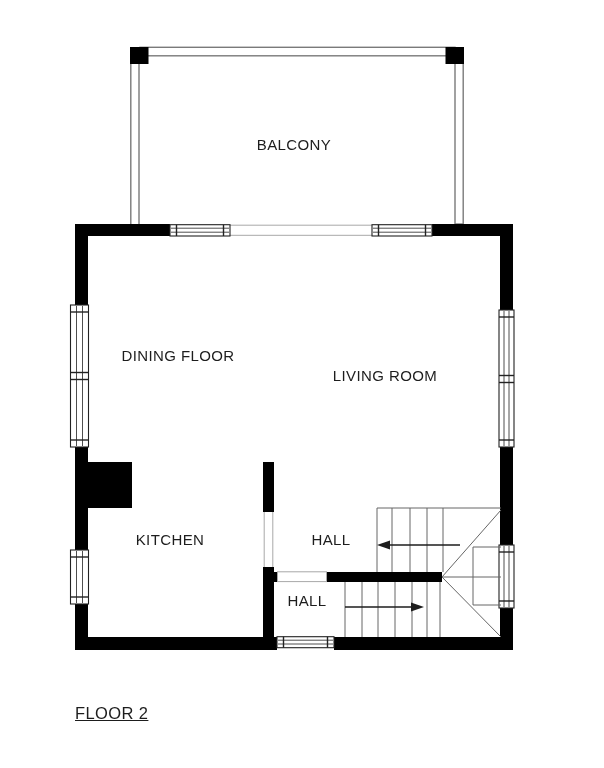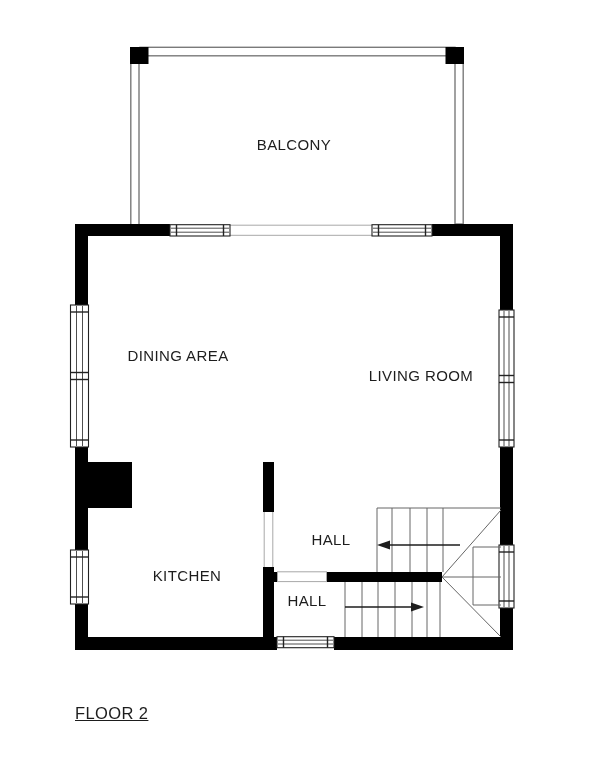--- a/index.html
+++ b/index.html
@@ -170,20 +170,20 @@
         <polygon class="arrowhead" points="377,545 390,540.5 390,549.5"></polygon>
       </g>
       <g>
         <line class="arrowline" x1="345" y1="607" x2="413" y2="607"></line>
         <polygon class="arrowhead" points="424,607 411,602.5 411,611.5"></polygon>
       </g>
     </g>
   </svg>
 
   <div class="room-label" style="left:294px;top:136px;">BALCONY</div>
-  <div class="room-label" style="left:178px;top:347px;">DINING AREA</div>
-  <div class="room-label" style="left:385px;top:367px;margin-left:36px;">LIVING ROOM</div>
-  <div class="room-label" style="left:187px;top:531px;margin-top:36px;">KITCHEN</div>
+  <div class="room-label" style="left:178px;top:347px;">DINING FLOOR</div>
+  <div class="room-label" style="left:385px;top:367px;">LIVING ROOM</div>
+  <div class="room-label" style="left:170px;top:531px;">KITCHEN</div>
   <div class="room-label" style="left:331px;top:531px;">HALL</div>
   <div class="room-label" style="left:307px;top:592px;">HALL</div>
   <div class="floor-title" style="left:75px;top:704px;">FLOOR 2</div>
 
 </div>
 
 </body></html>

